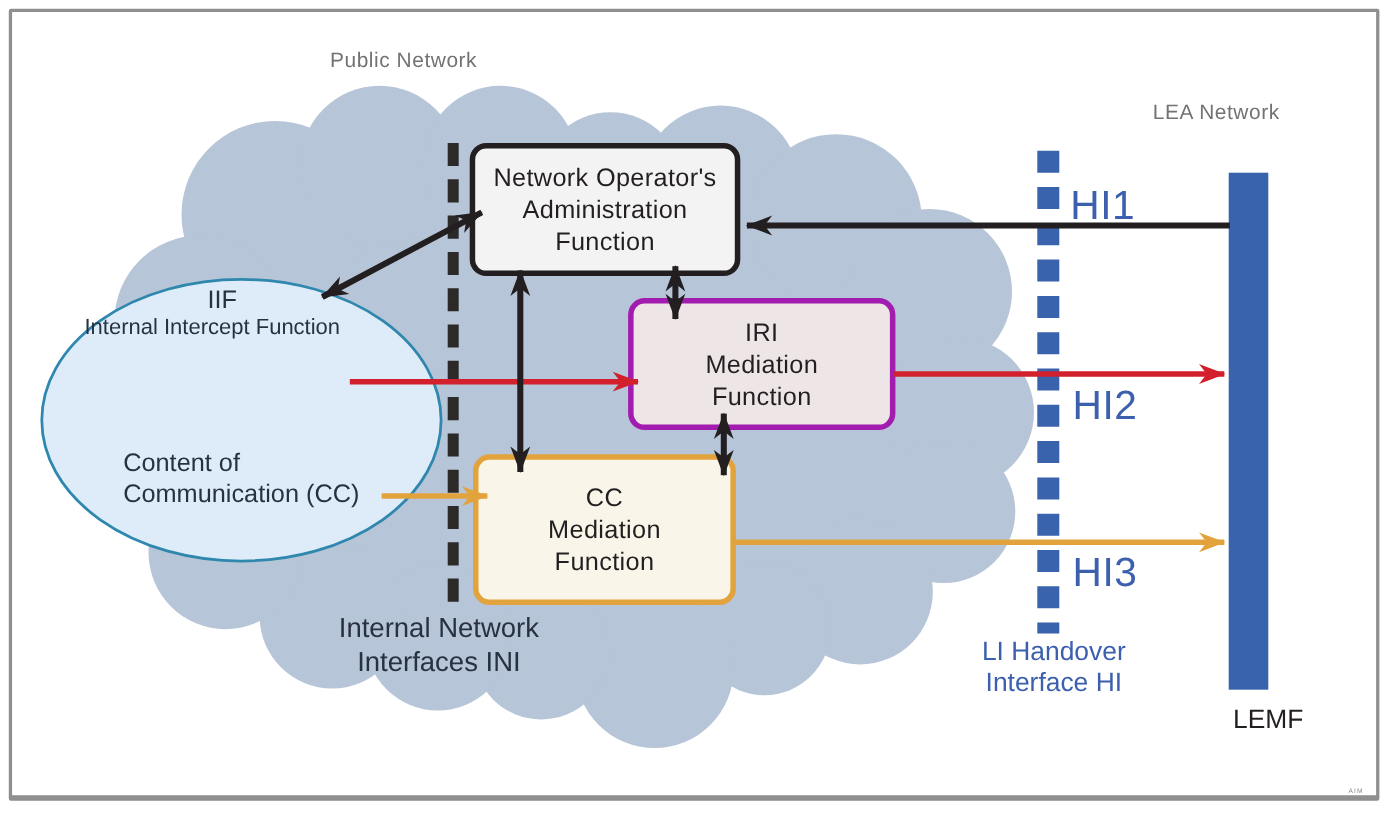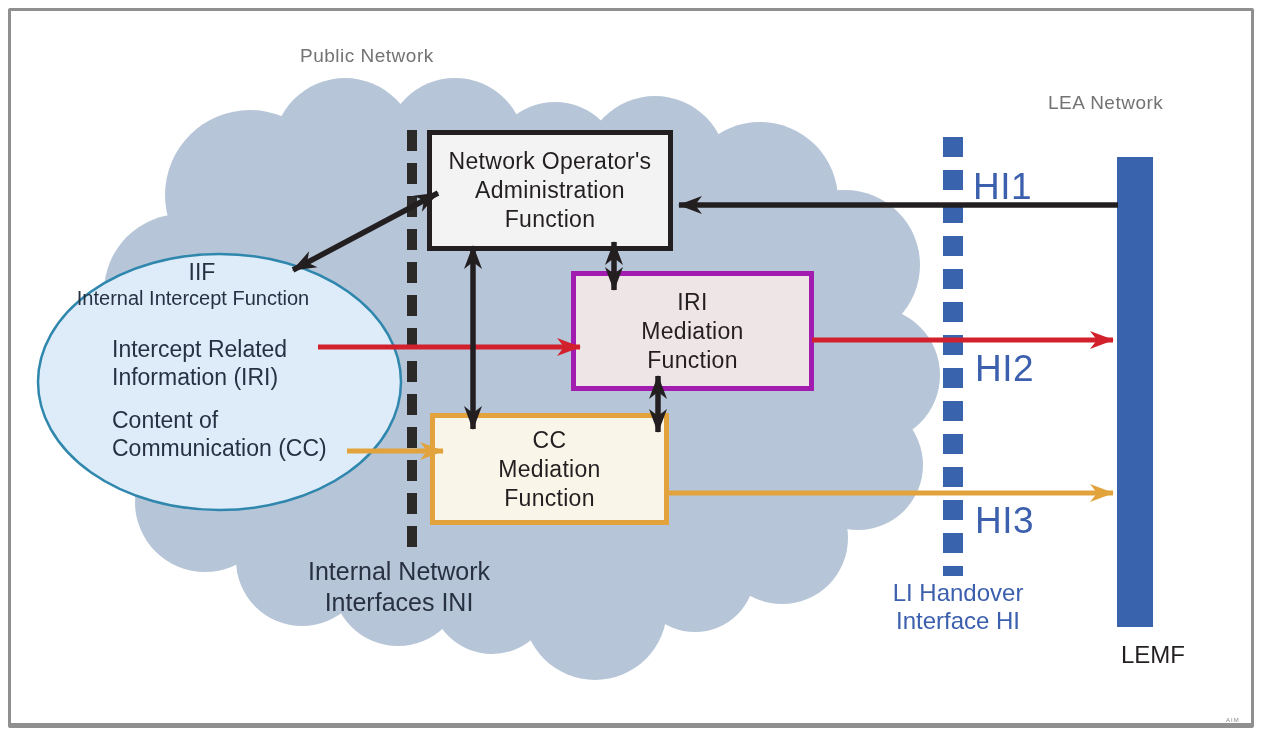--- a/index.html
+++ b/index.html
@@ -11,25 +11,25 @@
     position:absolute;left:8px;top:8px;width:1246px;height:720px;
     border:3px solid #8f8f8f;border-bottom-width:5px;border-radius:2px;
     box-sizing:border-box;pointer-events:none;
   }
   svg.layer{position:absolute;left:0;top:0;width:1262px;height:739px;}
   .abs{position:absolute;}
   .pre{white-space:pre-line;}
   .title{font-size:19px;letter-spacing:.5px;color:#737373;}
   .box{
     position:absolute;box-sizing:border-box;display:flex;align-items:center;justify-content:center;
-    text-align:center;font-size:23px;line-height:29px;letter-spacing:.3px;z-index:2;
+    text-align:center;font-size:23px;line-height:29px;letter-spacing:.3px;z-index:2;border-radius:15px;
   }
   .box-admin{left:427px;top:130px;width:246px;height:121px;background:#f4f3f3;border:5px solid #231f20;}
   .box-iri{left:571px;top:271px;width:243px;height:120px;background:#eee5e7;border:5px solid #a21caf;}
-  .box-cc{left:430px;top:413px;width:239px;height:112px;background:#faf5e9;border:5px solid #e2a33d;}
+  .box-cc{left:430px;top:413px;width:239px;height:137px;background:#faf5e9;border:5px solid #e2a33d;}
   .ellipse-text{color:#273142;}
   .iif-abbr{left:122px;top:259px;width:160px;text-align:center;font-size:23px;}
   .iif-name{left:62px;top:287px;width:262px;text-align:center;font-size:20px;}
   .iif-body{font-size:23px;line-height:27.5px;}
   .blue-label{color:#3c60ae;font-size:37px;letter-spacing:.5px;z-index:4;}
   .ini-label{left:308px;top:556px;font-size:25px;line-height:31px;color:#273142;z-index:4;text-align:center;}
   .li-label{left:878px;top:579px;width:160px;text-align:center;font-size:24px;line-height:28px;color:#3c60ae;z-index:4;}
   .lemf-label{left:1085px;top:641px;width:100px;text-align:right;font-size:24px;z-index:4;}
   .watermark{left:1226px;top:717px;font-size:6px;color:#8a8a8a;letter-spacing:1px;z-index:4;}
   .txt{z-index:4;}
@@ -107,22 +107,20 @@
     <path d="M473,246 L473,429" stroke="#231f20" stroke-width="5.5" fill="none" marker-start="url(#ah-black)" marker-end="url(#ah-black)"></path>
     <path d="M614,242 L614,290" stroke="#231f20" stroke-width="5.5" fill="none" marker-start="url(#ah-black)" marker-end="url(#ah-black)"></path>
     <path d="M658,376 L658,432" stroke="#231f20" stroke-width="5.5" fill="none" marker-start="url(#ah-black)" marker-end="url(#ah-black)"></path>
   </svg>
 
   <div class="abs title txt" style="left:300px;top:45px">Public Network</div>
   <div class="abs title txt" style="left:1048px;top:92px">LEA Network</div>
 
   <div class="abs ellipse-text iif-abbr txt">IIF</div>
   <div class="abs ellipse-text iif-name txt">Internal Intercept Function</div>
-  <div class="abs ellipse-text iif-body pre txt" style="left:112px;top:336px">Intercept Related
-Information (IRI)</div>
   <div class="abs ellipse-text iif-body pre txt" style="left:112px;top:407px">Content of
 Communication (CC)</div>
 
   <div class="abs ini-label pre">Internal Network
 Interfaces INI</div>
 
   <div class="abs blue-label" style="left:973px;top:166px">HI1</div>
   <div class="abs blue-label" style="left:975px;top:348px">HI2</div>
   <div class="abs blue-label" style="left:975px;top:500px">HI3</div>
 

